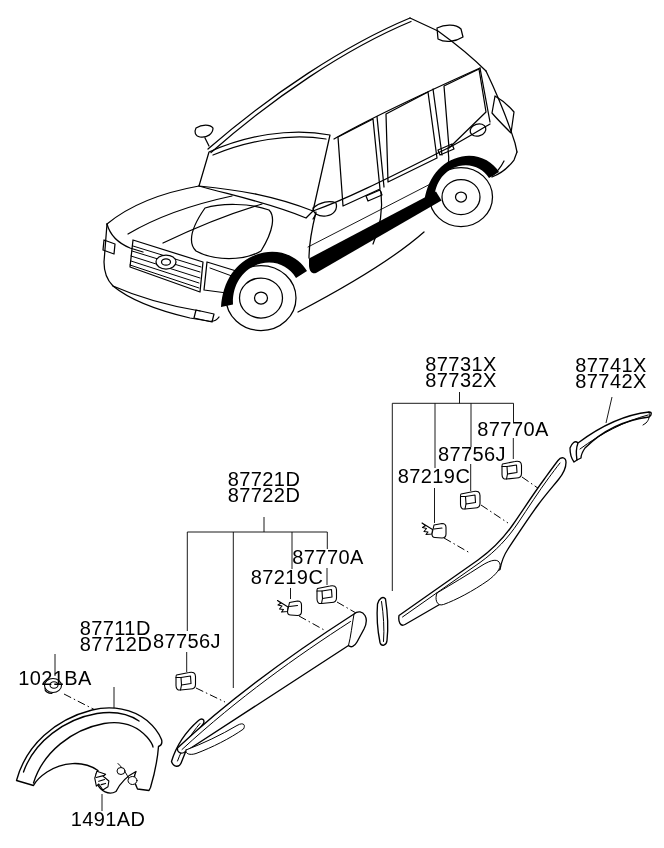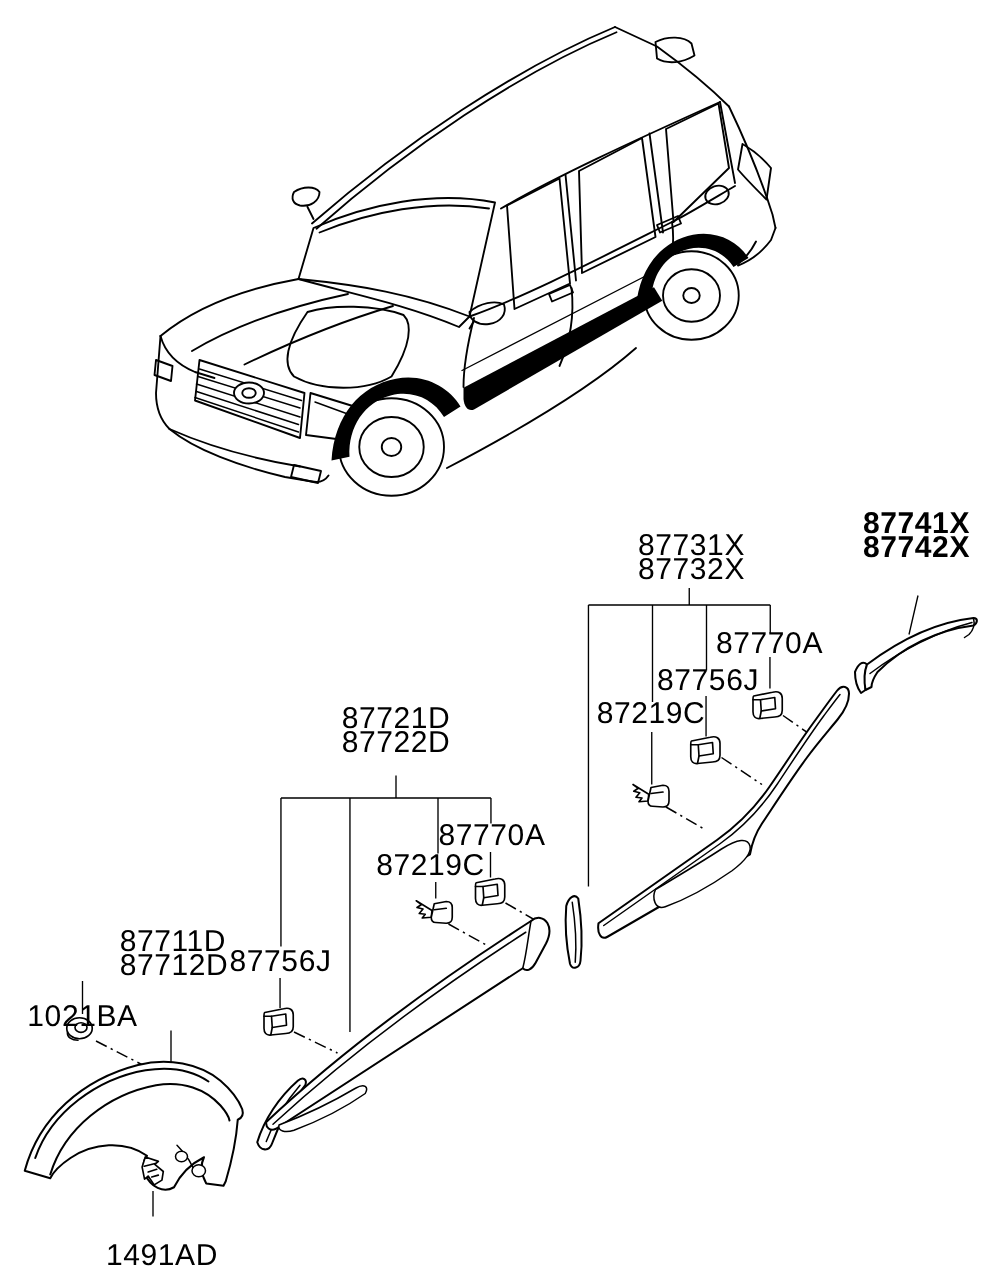--- a/index.html
+++ b/index.html
@@ -194,21 +194,21 @@
     <use href="#screwclip" transform="translate(435,531)"></use>
     <use href="#grommet" transform="translate(53,685.5)"></use>
     <use href="#pushclip" transform="translate(102,780) rotate(-22)"></use>
   </g>
 </svg>
 
   <div class="lbl" style="left:461px;top:357px;">
     <span>87731X</span>
     <span>87732X</span>
   </div>
-  <div class="lbl" style="left:611px;top:342px;font-weight:bold;">
+  <div class="lbl" style="left:611px;top:358px;">
     <span>87741X</span>
     <span>87742X</span>
   </div>
   <div class="lbl" style="left:513px;top:422px;">
     <span>87770A</span>
   </div>
   <div class="lbl" style="left:472px;top:447px;">
     <span>87756J</span>
   </div>
   <div class="lbl" style="left:434px;top:469px;">
@@ -227,17 +227,17 @@
   <div class="lbl" style="left:187px;top:634px;">
     <span>87756J</span>
   </div>
   <div class="lbl" style="left:55px;top:671px;">
     <span>1021BA</span>
   </div>
   <div class="lbl" style="left:116px;top:621px;">
     <span>87711D</span>
     <span>87712D</span>
   </div>
-  <div class="lbl" style="left:108px;top:812px;margin-top:18px;">
+  <div class="lbl" style="left:108px;top:812px;">
     <span>1491AD</span>
   </div>
 
 </div>
 
 </body></html>

